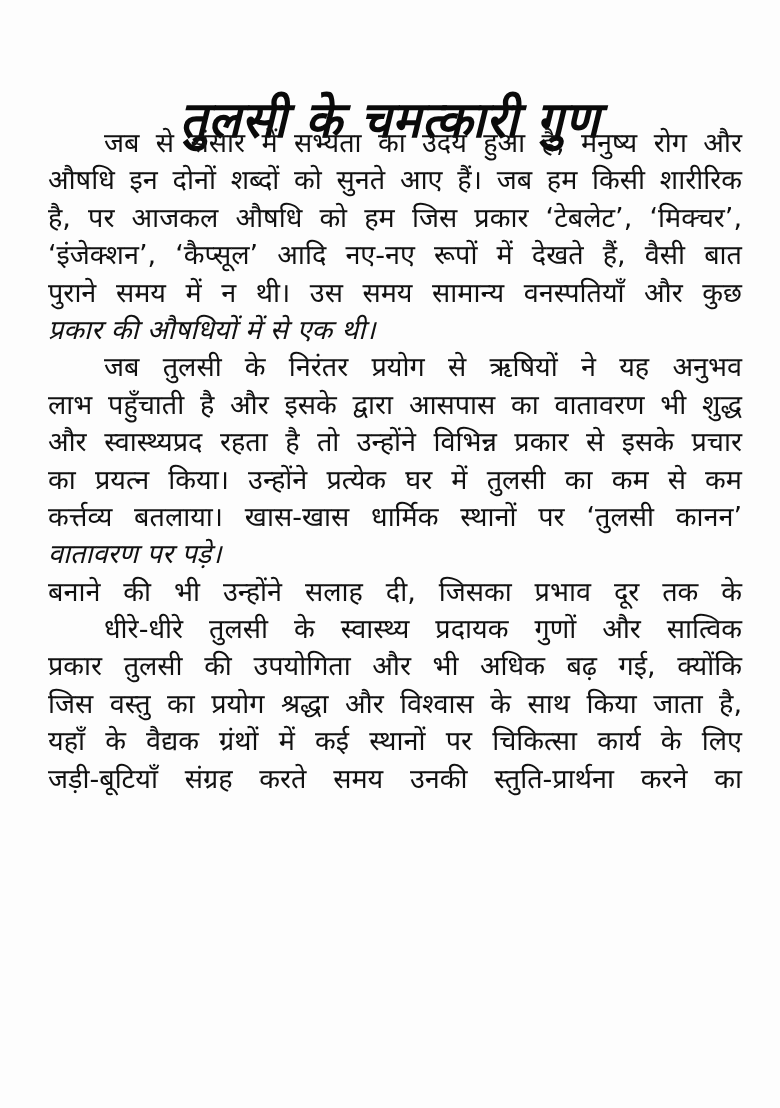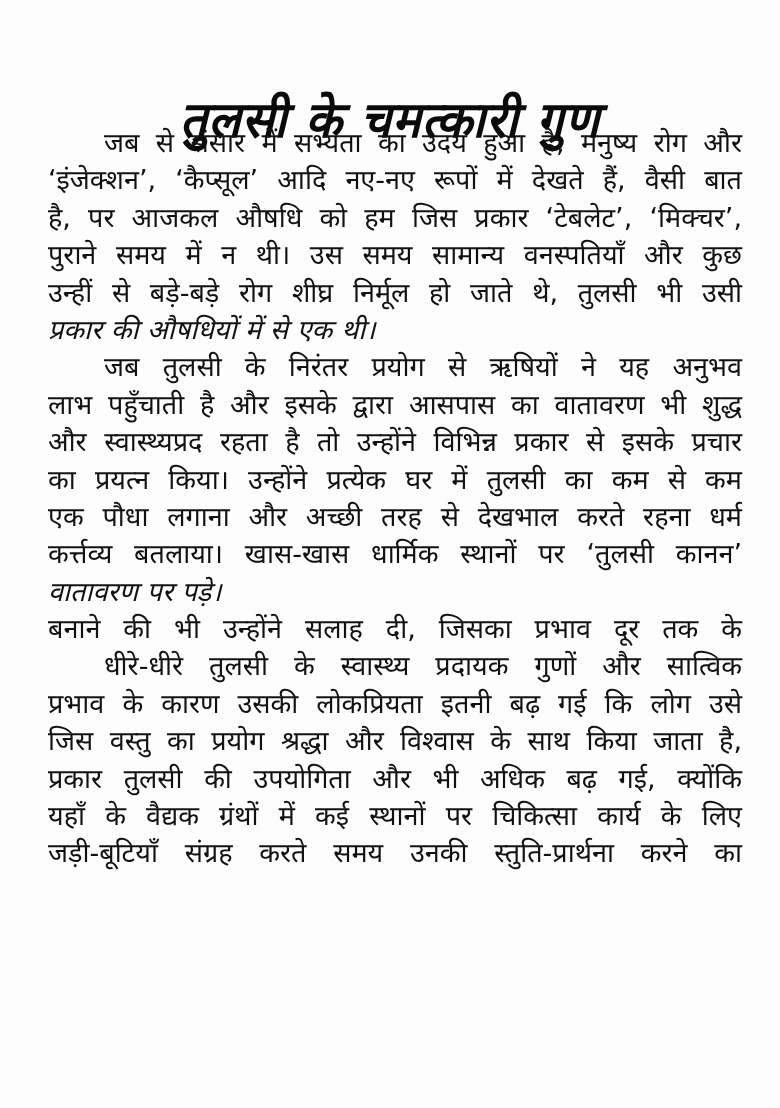--- a/index.html
+++ b/index.html
@@ -62,40 +62,38 @@
 </head>
 <body>
 
 <div class="page">
   <h1 class="title">तुलसी के चमत्कारी गुण</h1>
 
   <div class="body-text">
 
     <div>
       <span class="line indent">जब से संसार में सभ्यता का उदय हुआ है, मनुष्य रोग और</span>
+      <span class="line">औषधि इन दोनों शब्दों को सुनते आए हैं। जब हम किसी शारीरिक</span>
+      <span class="line">है, पर आजकल औषधि को हम जिस प्रकार ‘टेबलेट’, ‘मिक्चर’,</span>
       <span class="line">‘इंजेक्शन’, ‘कैप्सूल’ आदि नए-नए रूपों में देखते हैं, वैसी बात</span>
-      <span class="line">है, पर आजकल औषधि को हम जिस प्रकार ‘टेबलेट’, ‘मिक्चर’,</span>
       <span class="line">पुराने समय में न थी। उस समय सामान्य वनस्पतियाँ और कुछ</span>
-      <span class="line">उन्हीं से बड़े-बड़े रोग शीघ्र निर्मूल हो जाते थे, तुलसी भी उसी</span>
       <span class="line last">प्रकार की औषधियों में से एक थी।</span>
     </div>
 
     <div>
       <span class="line indent">जब तुलसी के निरंतर प्रयोग से ऋषियों ने यह अनुभव</span>
       <span class="line">लाभ पहुँचाती है और इसके द्वारा आसपास का वातावरण भी शुद्ध</span>
       <span class="line">और स्वास्थ्यप्रद रहता है तो उन्होंने विभिन्न प्रकार से इसके प्रचार</span>
       <span class="line">का प्रयत्न किया। उन्होंने प्रत्येक घर में तुलसी का कम से कम</span>
-      <span class="line">एक पौधा लगाना और अच्छी तरह से देखभाल करते रहना धर्म</span>
       <span class="line">कर्त्तव्य बतलाया। खास-खास धार्मिक स्थानों पर ‘तुलसी कानन’</span>
       <span class="line last">वातावरण पर पड़े।</span>
       <span class="line">बनाने की भी उन्होंने सलाह दी, जिसका प्रभाव दूर तक के</span>
     </div>
 
     <div>
       <span class="line indent">धीरे-धीरे तुलसी के स्वास्थ्य प्रदायक गुणों और सात्विक</span>
-      <span class="line">प्रभाव के कारण उसकी लोकप्रियता इतनी बढ़ गई कि लोग उसे</span>
+      <span class="line">प्रकार तुलसी की उपयोगिता और भी अधिक बढ़ गई, क्योंकि</span>
       <span class="line">जिस वस्तु का प्रयोग श्रद्धा और विश्वास के साथ किया जाता है,</span>
-      <span class="line">प्रकार तुलसी की उपयोगिता और भी अधिक बढ़ गई, क्योंकि</span>
       <span class="line">यहाँ के वैद्यक ग्रंथों में कई स्थानों पर चिकित्सा कार्य के लिए</span>
       <span class="line">जड़ी-बूटियाँ संग्रह करते समय उनकी स्तुति-प्रार्थना करने का</span>
     </div>
   </div>
 </div>
 
 </body></html>

